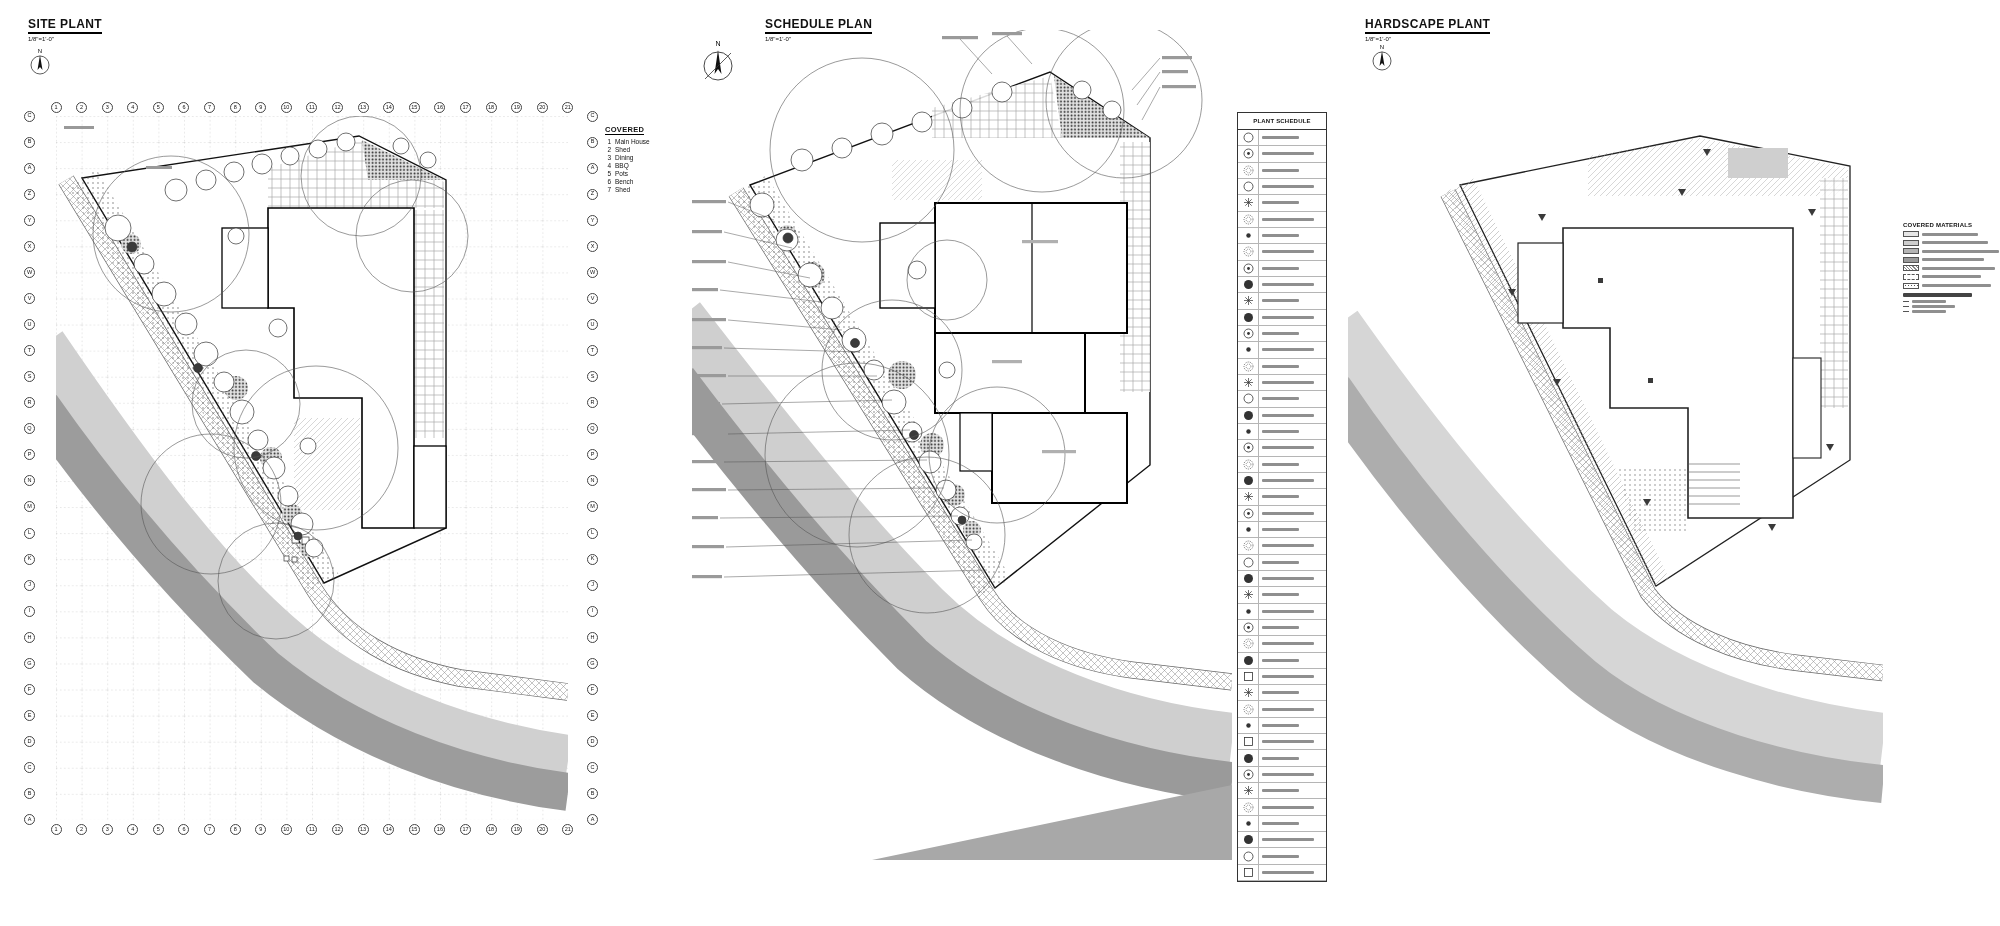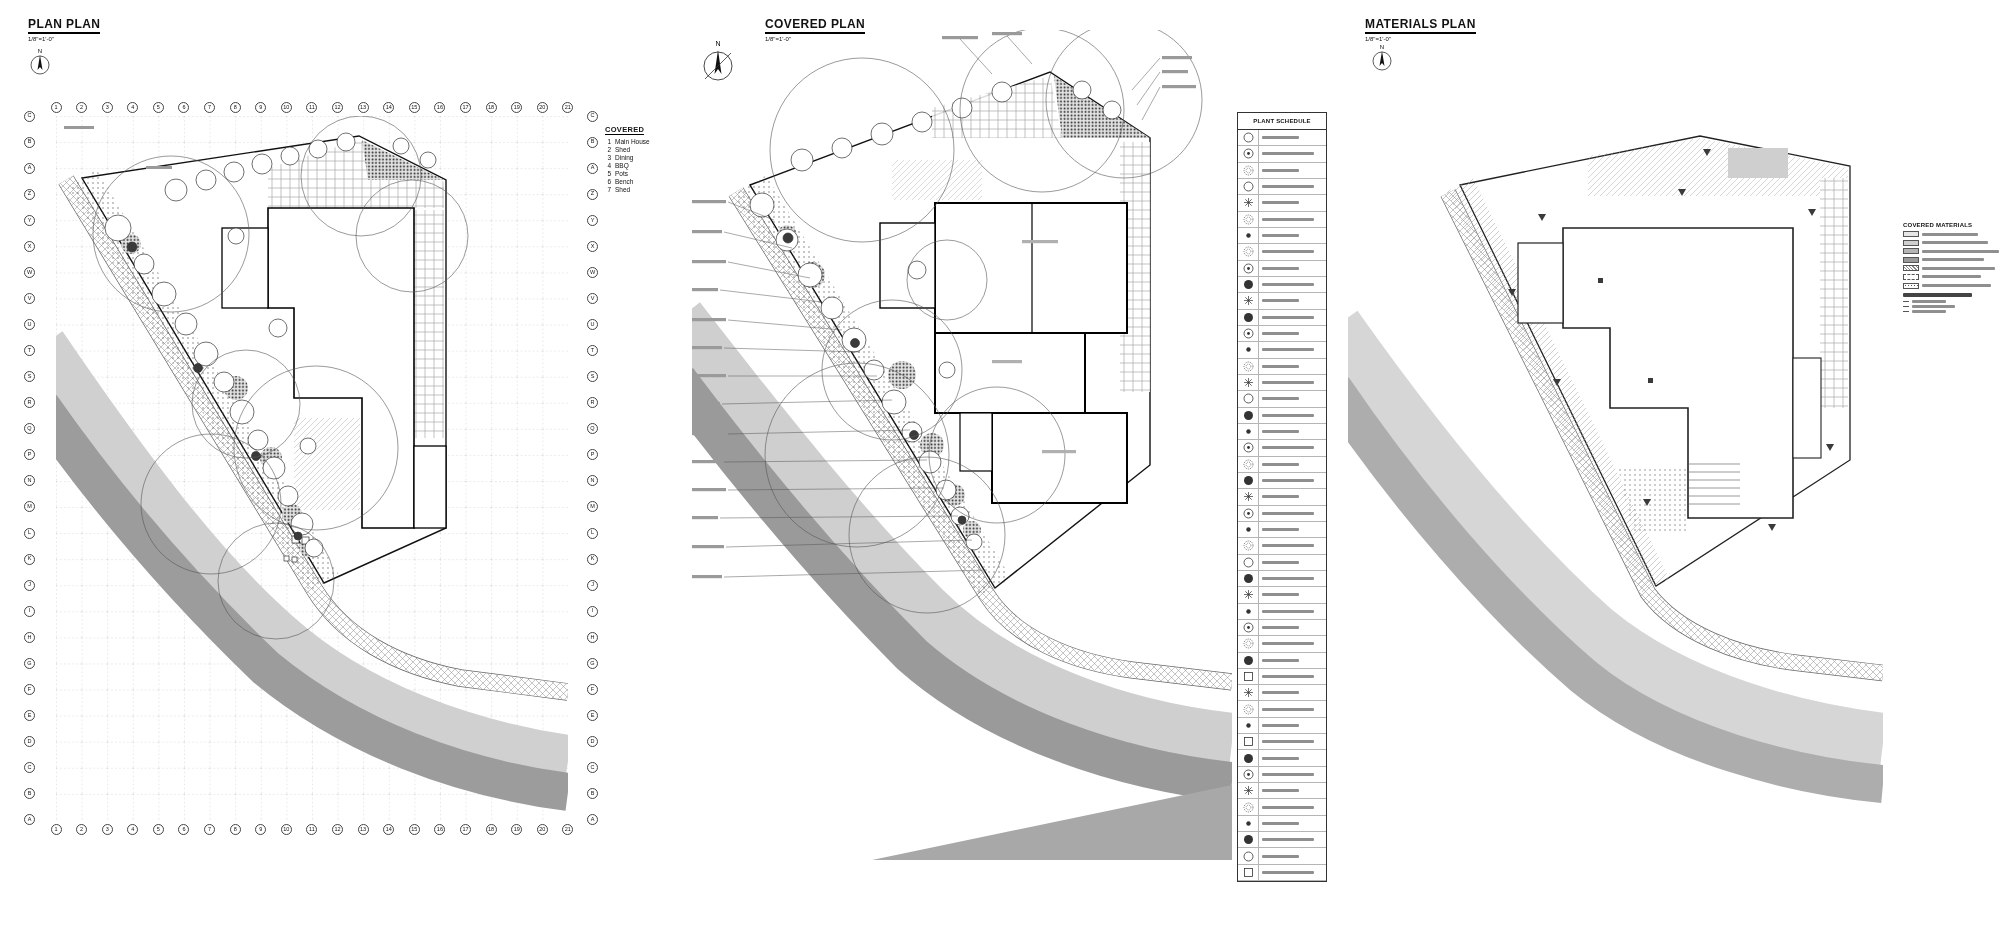--- a/index.html
+++ b/index.html
@@ -42,21 +42,21 @@
   .hl-sub{height:4px;background:#444;width:72%;margin:4px 0 3px 0;border-radius:1px;}
   .hl-note{display:flex;align-items:center;gap:3px;margin-bottom:2.4px;}
   .hl-dash{width:6px;height:1px;background:#555;flex:none;}
 </style>
 </head>
 <body>
 
 <div class="panel" style="left:20px;top:8px;width:662px;height:840px">
 
   <div class="titleblock" style="left:8px;top:6px">
-    <div class="plan-title">PLAN PLAN</div>
+    <div class="plan-title">SITE PLANT</div>
     <div class="plan-scale">1/8"=1'-0"</div>
   </div>
 
   <svg style="position:absolute;left:8px;top:38px" width="24" height="32" viewBox="0 0 24 32">
     <text x="12" y="7" font-size="6" text-anchor="middle">N</text>
     <circle cx="12" cy="19" r="9" fill="none" stroke="#333" stroke-width="0.8"></circle>
     <polygon points="12,9 14.5,24 12,21 9.5,24" fill="#111"></polygon>
   </svg>
 
   <div class="gridrow" id="grid-top" style="left:30.5px;top:94px;width:523px">
@@ -312,21 +312,21 @@
           <span class="legend-num">7</span>
           <span class="legend-label">Shed</span>
         </div>
       </div>
   </div>
 </div>
 
 <div class="panel" style="left:690px;top:8px;width:650px;height:880px">
 
   <div class="titleblock" style="left:75px;top:6px">
-    <div class="plan-title">COVERED PLAN</div>
+    <div class="plan-title">SCHEDULE PLAN</div>
     <div class="plan-scale">1/8"=1'-0"</div>
   </div>
 
   <svg class="drawing" style="left:2px;top:22px" width="540" height="830" viewBox="0 0 540 830">
     <defs>
       <pattern id="c-sq" width="9" height="9" patternUnits="userSpaceOnUse">
         <rect width="9" height="9" fill="#fff" stroke="#8a8a8a" stroke-width="0.6"></rect>
       </pattern>
       <pattern id="c-hatch" width="6" height="6" patternUnits="userSpaceOnUse">
         <path d="M0,6 L6,0" stroke="#9a9a9a" stroke-width="0.5"></path>
@@ -899,21 +899,21 @@
           </div>
           <div class="ps-bar" style="width: 59%;"></div>
         </div>
       </div>
   </div>
 </div>
 
 <div class="panel" style="left:1348px;top:8px;width:652px;height:850px">
 
   <div class="titleblock" style="left:17px;top:6px">
-    <div class="plan-title">MATERIALS PLAN</div>
+    <div class="plan-title">HARDSCAPE PLANT</div>
     <div class="plan-scale">1/8"=1'-0"</div>
   </div>
 
   <svg style="position:absolute;left:22px;top:34px" width="24" height="32" viewBox="0 0 24 32">
     <text x="12" y="7" font-size="6" text-anchor="middle">N</text>
     <circle cx="12" cy="19" r="9" fill="none" stroke="#333" stroke-width="0.8"></circle>
     <polygon points="12,9 14.5,24 12,21 9.5,24" fill="#111"></polygon>
   </svg>
 
   <svg class="drawing" style="left:0px;top:20px" width="535" height="800" viewBox="0 0 535 800">

